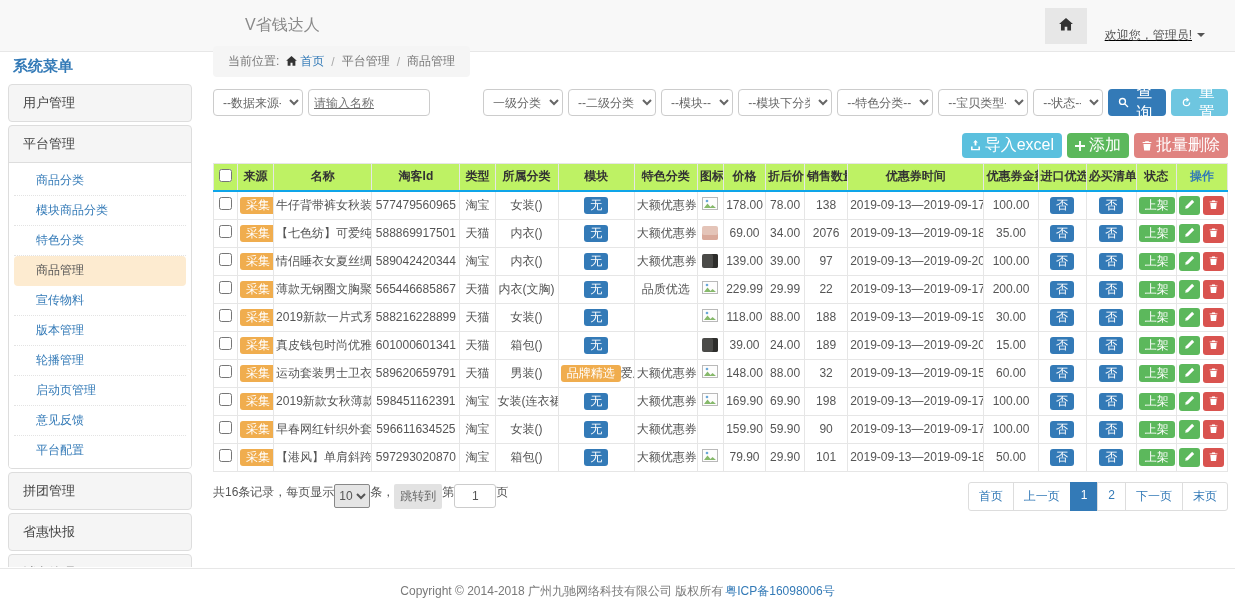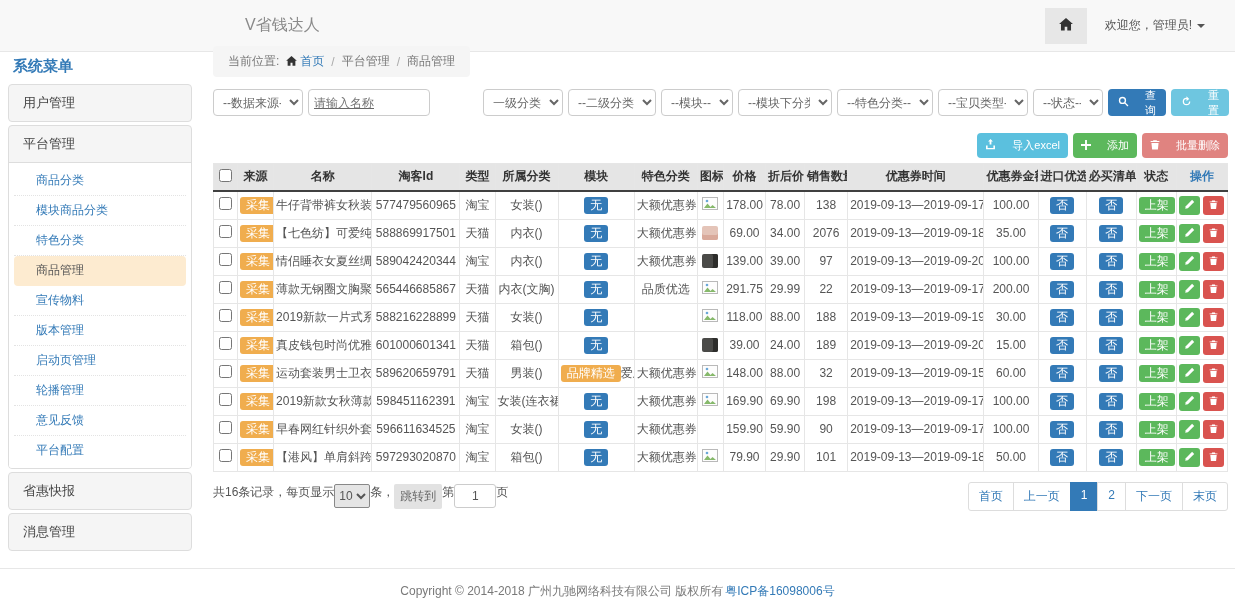--- a/index.html
+++ b/index.html
@@ -3,21 +3,21 @@
 <meta charset="utf-8">
 <style>
   * { box-sizing: border-box; margin: 0; padding: 0; }
   html,body { width:1235px; height:600px; overflow:hidden; background:#fff;
     font-family:"Liberation Sans","DejaVu Sans",sans-serif; }
 
   
   .topbar { height:52px; background:#f8f8f8; border-bottom:1px solid #e7e7e7;
     display:flex; align-items:center; }
   .brand { margin-left:245px; color:#8a8a8a; font-size:16px; }
-  .topbar-right { margin-left:auto; display:flex; align-items:center; height:36px; }
+  .topbar-right { margin-left:auto; display:flex; align-items:flex-end; height:36px;text-decoration:underline; }
   .home-box { width:42px; height:36px; background:#e7e7e7; display:flex;
     align-items:center; justify-content:center; cursor:pointer; }
   .welcome { font-size:12px; color:#555; padding:0 30px 0 18px; cursor:pointer; display:flex; align-items:center; gap:5px;}
   .caret { display:inline-block; width:0; height:0; border-left:4px solid transparent;
     border-right:4px solid transparent; border-top:4px solid #555; }
 
   
   .sidebar { position:absolute; left:8px; top:48px; width:184px; height:519px; overflow:hidden; }
   .sidebar-title { color:#337ab7; font-weight:bold; font-size:15px; padding:9px 5px 8px; }
   .sb-group { border:1px solid #ddd; border-radius:4px; margin-bottom:3px; background:#f5f5f5; overflow:hidden;}
@@ -35,38 +35,38 @@
   .breadcrumb .bc-home { color:#337ab7; cursor:pointer; display:flex; align-items:center; gap:3px;}
   .bc-sep { color:#aaa; }
   .bc-item { color:#777; }
 
   .filters { margin-top:12px; display:flex; gap:5px; align-items:center; }
   .filters select, .filters input[type=text] { height:27px; border:1px solid #ccc; border-radius:4px;
     font-size:12px; color:#666; padding:0 5px; background:#fff;
     font-family:"Liberation Sans","DejaVu Sans",sans-serif;}
   .fc0{width:90px;} .fc1{width:122px;text-decoration:underline;} .fc2{width:88px;margin-left:48px;} .fc3{width:88px;} .fc4{width:88px;}
   .fc5{width:94px;} .fc6{width:100px;} .fc7{width:90px;} .fc8{width:70px;}
-  .btn { display:inline-flex; align-items:center; gap:16px; border:none; border-radius:4px;
-    font-size:11px; color:#fff; cursor:pointer; padding:0 10px; height:27px;
+  .btn { display:inline-flex; align-items:center; gap:4px; border:none; border-radius:4px;
+    font-size:16px; color:#fff; cursor:pointer; padding:0 10px; height:27px;
     font-family:"Liberation Sans","DejaVu Sans",sans-serif;}
   .btn-search { background:#337ab7; }
   .btn-reset { background:#6ec6e0; }
 
   .toolbar { margin-top:17px; display:flex; justify-content:flex-end; gap:5px; }
   .toolbar .btn { height:25px; padding:0 8px; }
   .btn-import { background:#5bc0de; }
   .btn-add { background:#5cb85c; }
   .btn-batch-del { background:#e08380; }
 
   
   table.grid { margin-top:5px; width:100%; border-collapse:collapse; table-layout:fixed;
     font-size:12px; color:#555; }
   .grid th, .grid td { border:1px solid #e6e6e6; padding:4px 2px; text-align:center;
     white-space:nowrap; overflow:hidden; height:27px; }
-  .grid th { color:#333; font-weight:bold; background:#e5e5e5; border-bottom:2px solid #404040;}
+  .grid th { color:#333; font-weight:bold; background:#bef264; border-bottom:2px solid #0ea5e9;}
   .grid th.op-col { color:#337ab7; }
   .tag { display:inline-block; color:#fff; border-radius:3px; padding:2px 6px; font-size:12px; line-height:13px;}
   .tag-orange { background:#f0ad4e; }
   .tag-blue { background:#337ab7; cursor:pointer;}
   .tag-green { background:#5cb85c; cursor:pointer;}
   .op-btn { display:inline-flex; width:21px; height:19px; border-radius:3px; border:none;
     align-items:center; justify-content:center; cursor:pointer; vertical-align:middle;}
   .op-edit { background:#5cb85c; margin-right:3px;}
   .op-del { background:#d9534f; }
   .thumb { display:inline-block; width:16px; height:14px; vertical-align:middle; border-radius:2px;}
@@ -122,25 +122,28 @@
       </div>
       <div class="sb-group">
         <div class="sb-heading">平台管理</div>
         <div class="sb-sub">
           <div class="sb-subitem">商品分类</div>
           <div class="sb-subitem">模块商品分类</div>
           <div class="sb-subitem">特色分类</div>
           <div class="sb-subitem active">商品管理</div>
           <div class="sb-subitem">宣传物料</div>
           <div class="sb-subitem">版本管理</div>
+          <div class="sb-subitem">轮播管理</div>
           <div class="sb-subitem">启动页管理</div>
-          <div class="sb-subitem">轮播管理</div>
           <div class="sb-subitem">意见反馈</div>
           <div class="sb-subitem">平台配置</div>
         </div>
+      </div>
+      <div class="sb-group">
+        <div class="sb-heading">拼团管理</div>
       </div>
       <div class="sb-group">
         <div class="sb-heading">省惠快报</div>
       </div>
       <div class="sb-group">
         <div class="sb-heading">消息管理</div>
       </div>
     </div>
 </div>
 
@@ -353,21 +356,21 @@
           <td>565446685867</td>
           <td>天猫</td>
           <td>内衣(文胸)</td>
           <td><span class="tag tag-blue">无</span></td>
           <td>品质优选</td>
           <td><span><svg width="16" height="13" viewBox="0 0 16 13">
                 <rect x="0.5" y="0.5" width="15" height="12" fill="#fdfdfd" stroke="#b9b9b9"></rect>
                 <path d="M2 11l3.5-4.5L8.5 10l2-2 3.5 3z" fill="#86b96b"></path>
                 <circle cx="5" cy="4" r="1.3" fill="#6aa7d8"></circle>
               </svg></span></td>
-          <td>291.75</td>
+          <td>229.99</td>
           <td>29.99</td>
           <td>22</td>
           <td>2019-09-13—2019-09-17</td>
           <td>200.00</td>
           <td><span class="tag tag-blue">否</span></td>
           <td><span class="tag tag-blue">否</span></td>
           <td><span class="tag tag-green">上架</span></td>
           <td><button class="op-btn op-edit">
               <span><svg width="11" height="11" viewBox="0 0 16 16" fill="#fff">
                   <path d="M11.8 1.2l3 3L5.6 13.4l-3.9.9.9-3.9z"></path>

